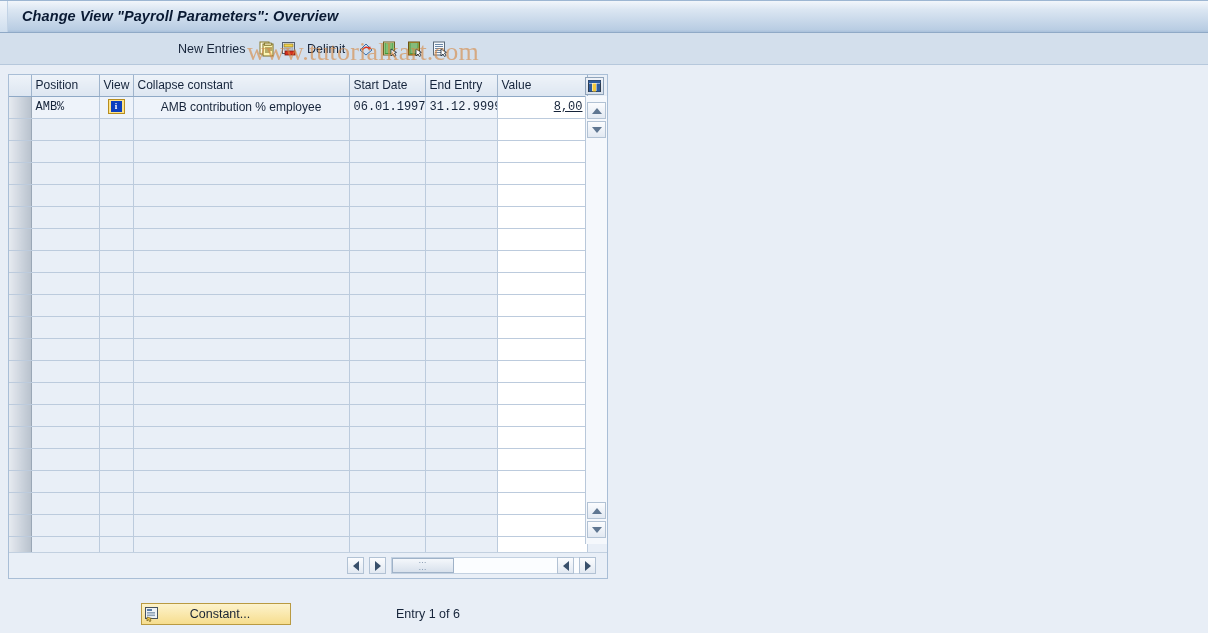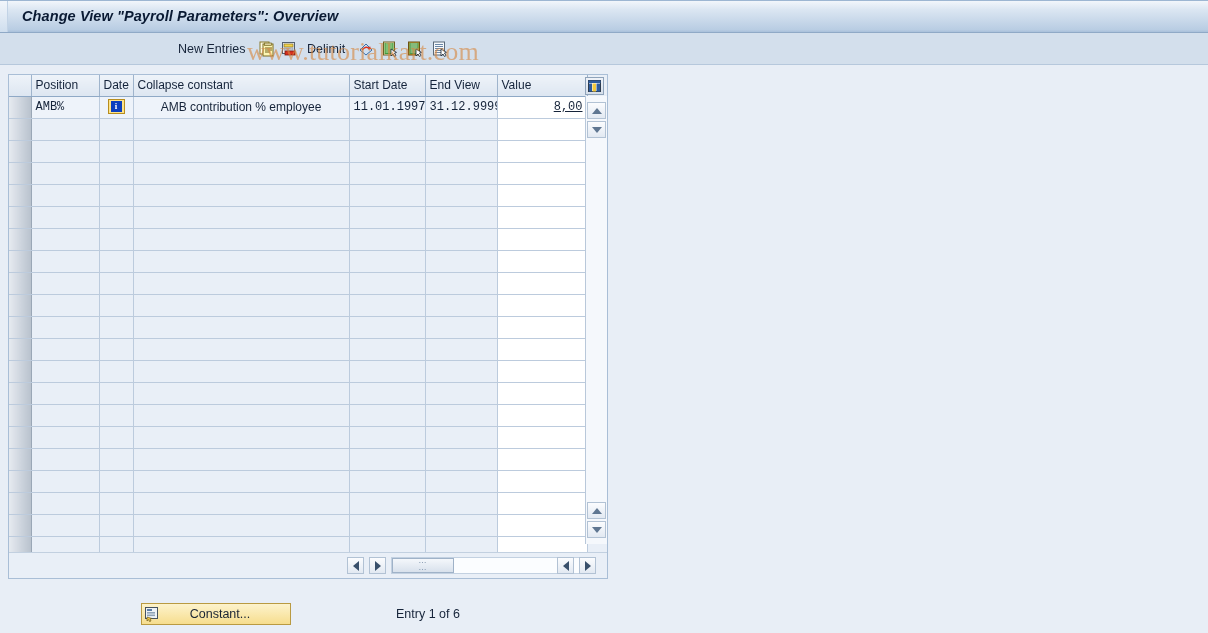--- a/index.html
+++ b/index.html
@@ -253,34 +253,34 @@
 
 <div id="watermark">www.tutorialkart.com</div>
 
 <div id="panel">
 
   <table class="grid">
     <thead>
       <tr id="hdr-row">
         <th class="sel-col"></th>
         <th style="width:68px;">Position</th>
-        <th style="width:34px;">Date</th>
+        <th style="width:34px;">View</th>
         <th style="width:216px;">Collapse constant</th>
         <th style="width:76px;">Start Date</th>
-        <th style="width:72px;">End View</th>
+        <th style="width:72px;">End Entry</th>
         <th style="width:90px;">Value</th>
       </tr>
     </thead>
     <tbody id="tbody">
         <tr class="data-row filled">
           <td class="sel-col"></td>
           <td class="mono" style="width: 68px;">AMB%</td>
           <td class="info-cell" style="width: 34px;"><span class="info-ico"><i>i</i></span></td>
           <td style="width: 216px; text-align: center;">AMB contribution % employee</td>
-          <td class="mono" style="width: 76px;">11.01.1997</td>
+          <td class="mono" style="width: 76px;">06.01.1997</td>
           <td class="mono" style="width: 72px;">31.12.9999</td>
           <td class="val mono" style="width: 90px; text-decoration: underline;">8,00</td>
         </tr>
         <tr class="data-row">
           <td class="sel-col"></td>
           <td class="mono" style="width: 68px;"></td>
           <td class="info-cell" style="width: 34px;"></td>
           <td style="width: 216px;"></td>
           <td class="mono" style="width: 76px;"></td>
           <td class="mono" style="width: 72px;"></td>

